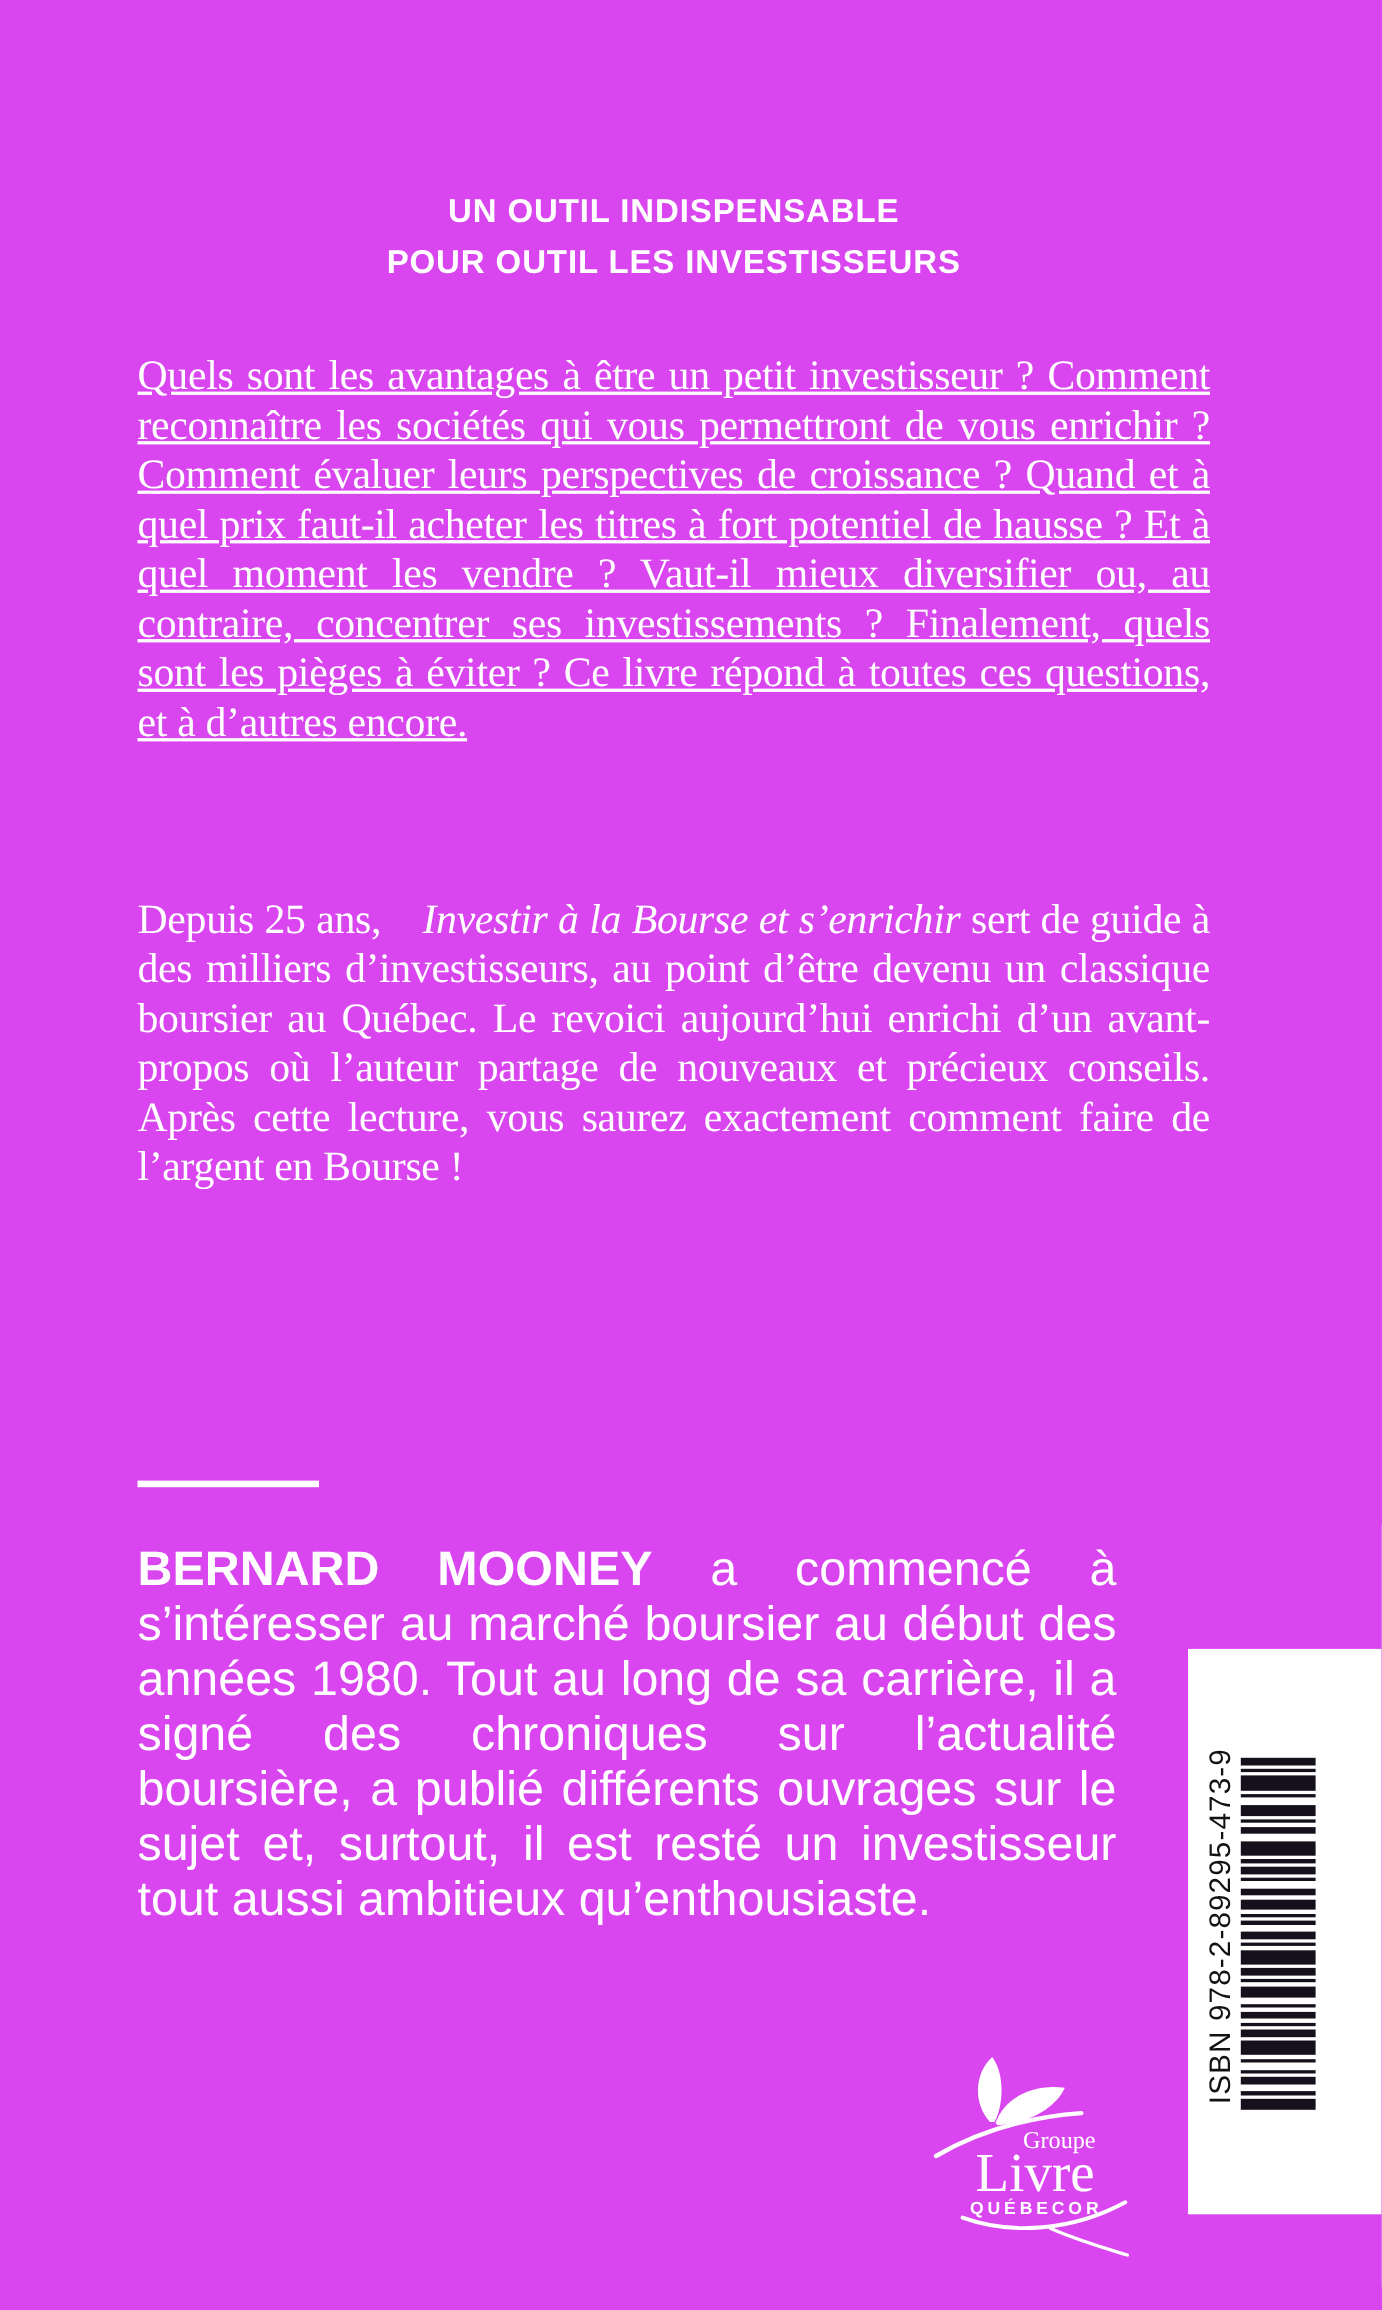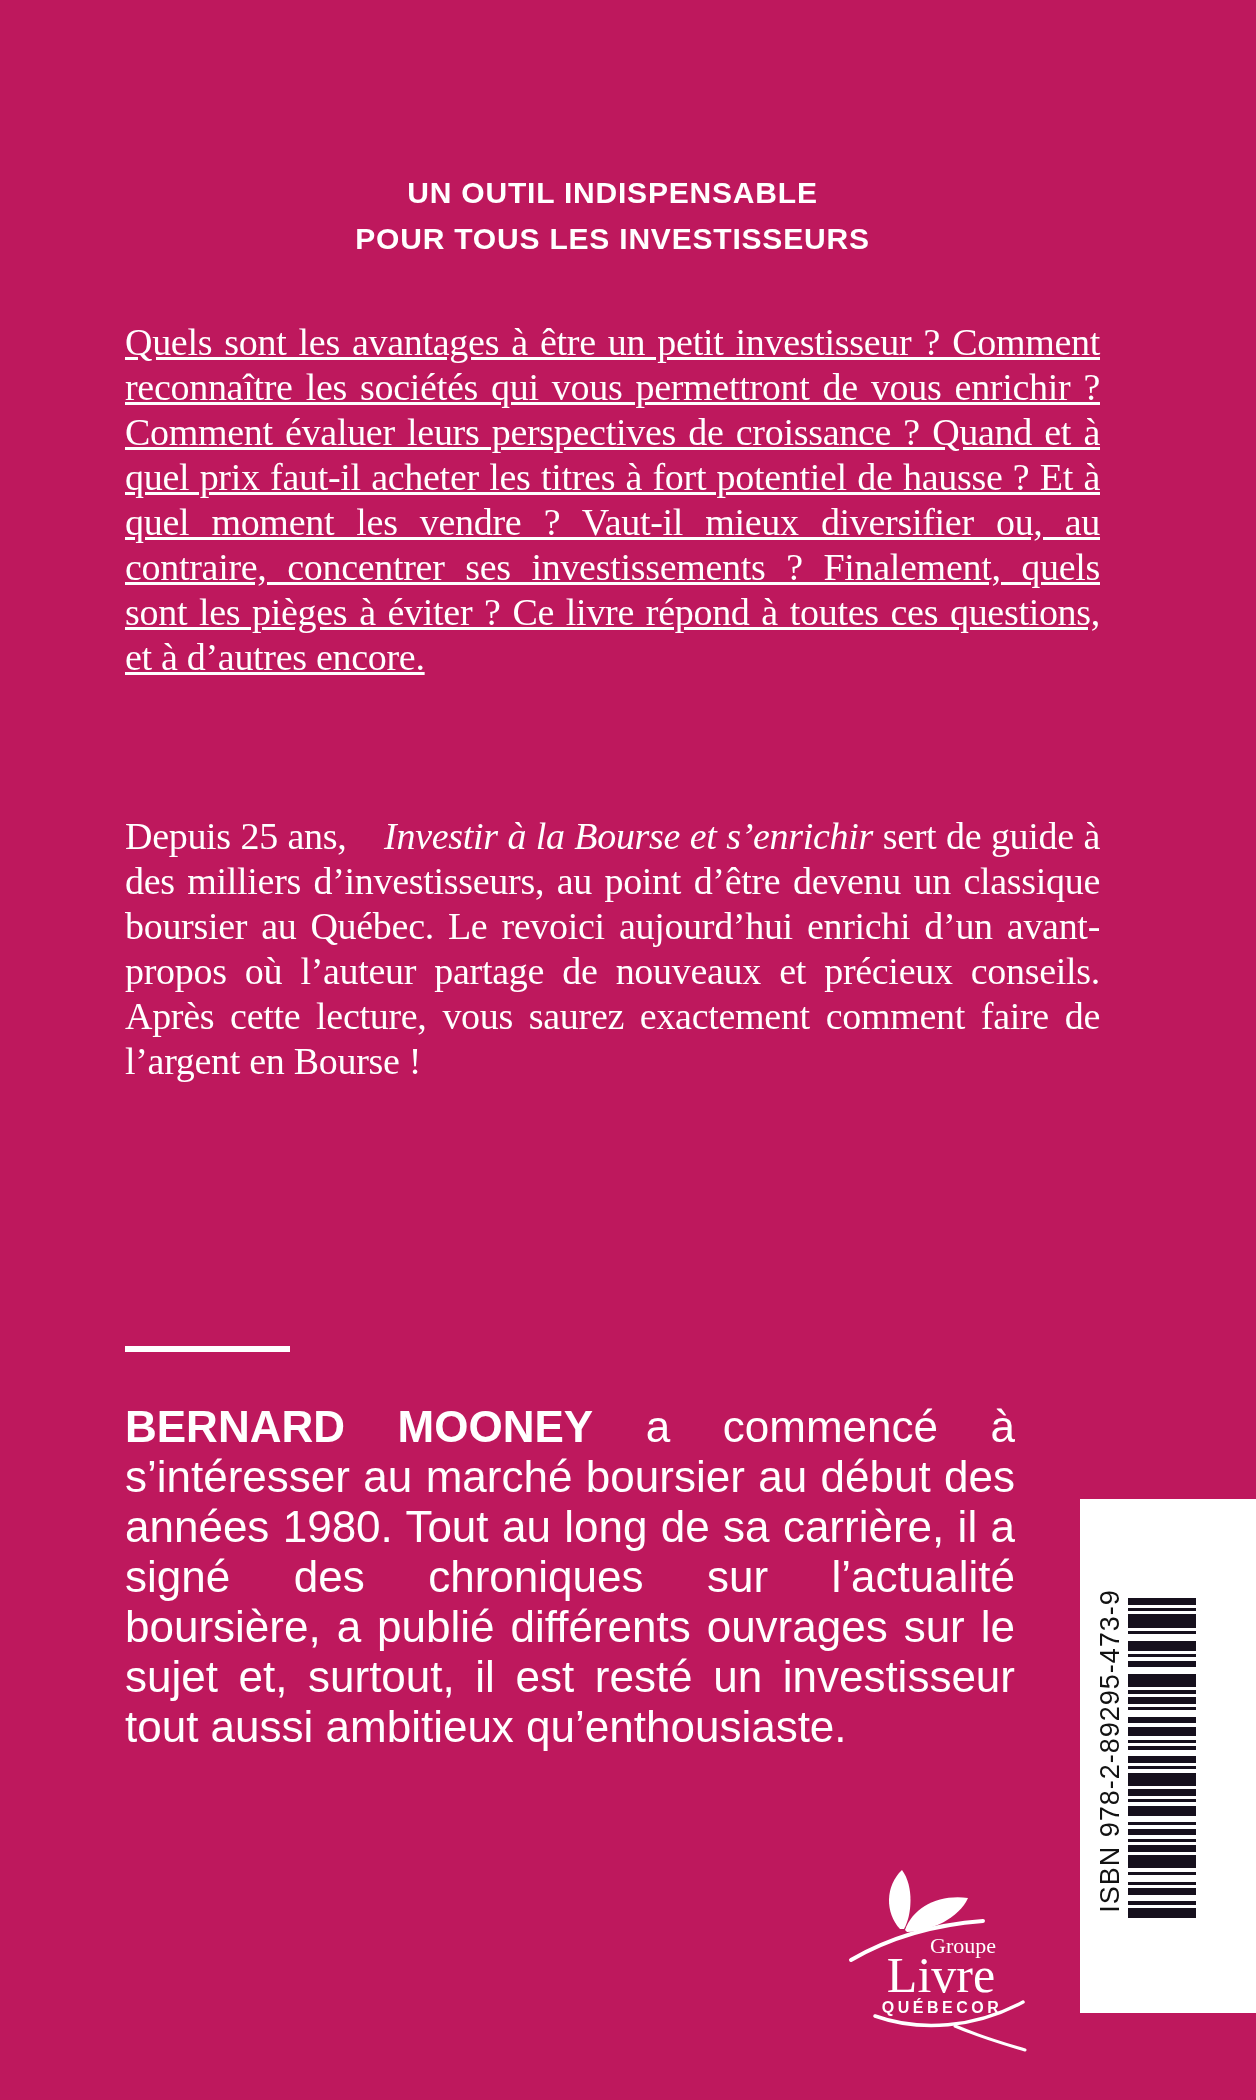--- a/index.html
+++ b/index.html
@@ -57,25 +57,25 @@
   .barcode .bar{width:100%;background:#16101d;}
   .logo-svg{position:absolute;left:845px;top:1866px;}
   .logo-svg text{fill:#fff;}
   .logo-groupe{font-family:"Liberation Serif", serif;font-size:22px;}
   .logo-livre{font-family:"Liberation Serif", serif;font-size:50px;}
   .logo-quebecor{font-family:"Liberation Sans", sans-serif;font-weight:bold;font-size:16px;letter-spacing:3.5px;}
 </style>
 </head>
 <body>
 
-<div class="cover" style="background: #be185d;">
+<div class="cover" style="background: #d946ef;">
 
   <div class="heading">
     <div>UN OUTIL INDISPENSABLE</div>
-    <div>POUR TOUS LES INVESTISSEURS</div>
+    <div>POUR OUTIL LES INVESTISSEURS</div>
   </div>
 
   <p class="serif-par intro">
     <span>Quels sont les avantages à être un petit investisseur&nbsp;? Comment reconnaître les sociétés qui vous permettront de vous enrichir&nbsp;? Comment évaluer leurs perspectives de croissance&nbsp;? Quand et à quel prix faut-il acheter les titres à fort potentiel de hausse&nbsp;? Et à quel moment les vendre&nbsp;? Vaut-il mieux diversifier ou, au contraire, concentrer ses investissements&nbsp;? Finalement, quels sont les pièges à éviter&nbsp;? Ce livre répond à toutes ces questions, et à d’autres encore.</span>
   </p>
 
   <p class="serif-par about">
     <span>Depuis 25 ans, </span><em>Investir à la Bourse et s’enrichir</em><span> sert de guide à des milliers d’investisseurs, au point d’être devenu un classique boursier au Québec. Le revoici aujourd’hui enrichi d’un avant-propos où l’auteur partage de nouveaux et précieux conseils. Après cette lecture, vous saurez exactement comment faire de l’argent en Bourse&nbsp;!</span>
   </p>
 

